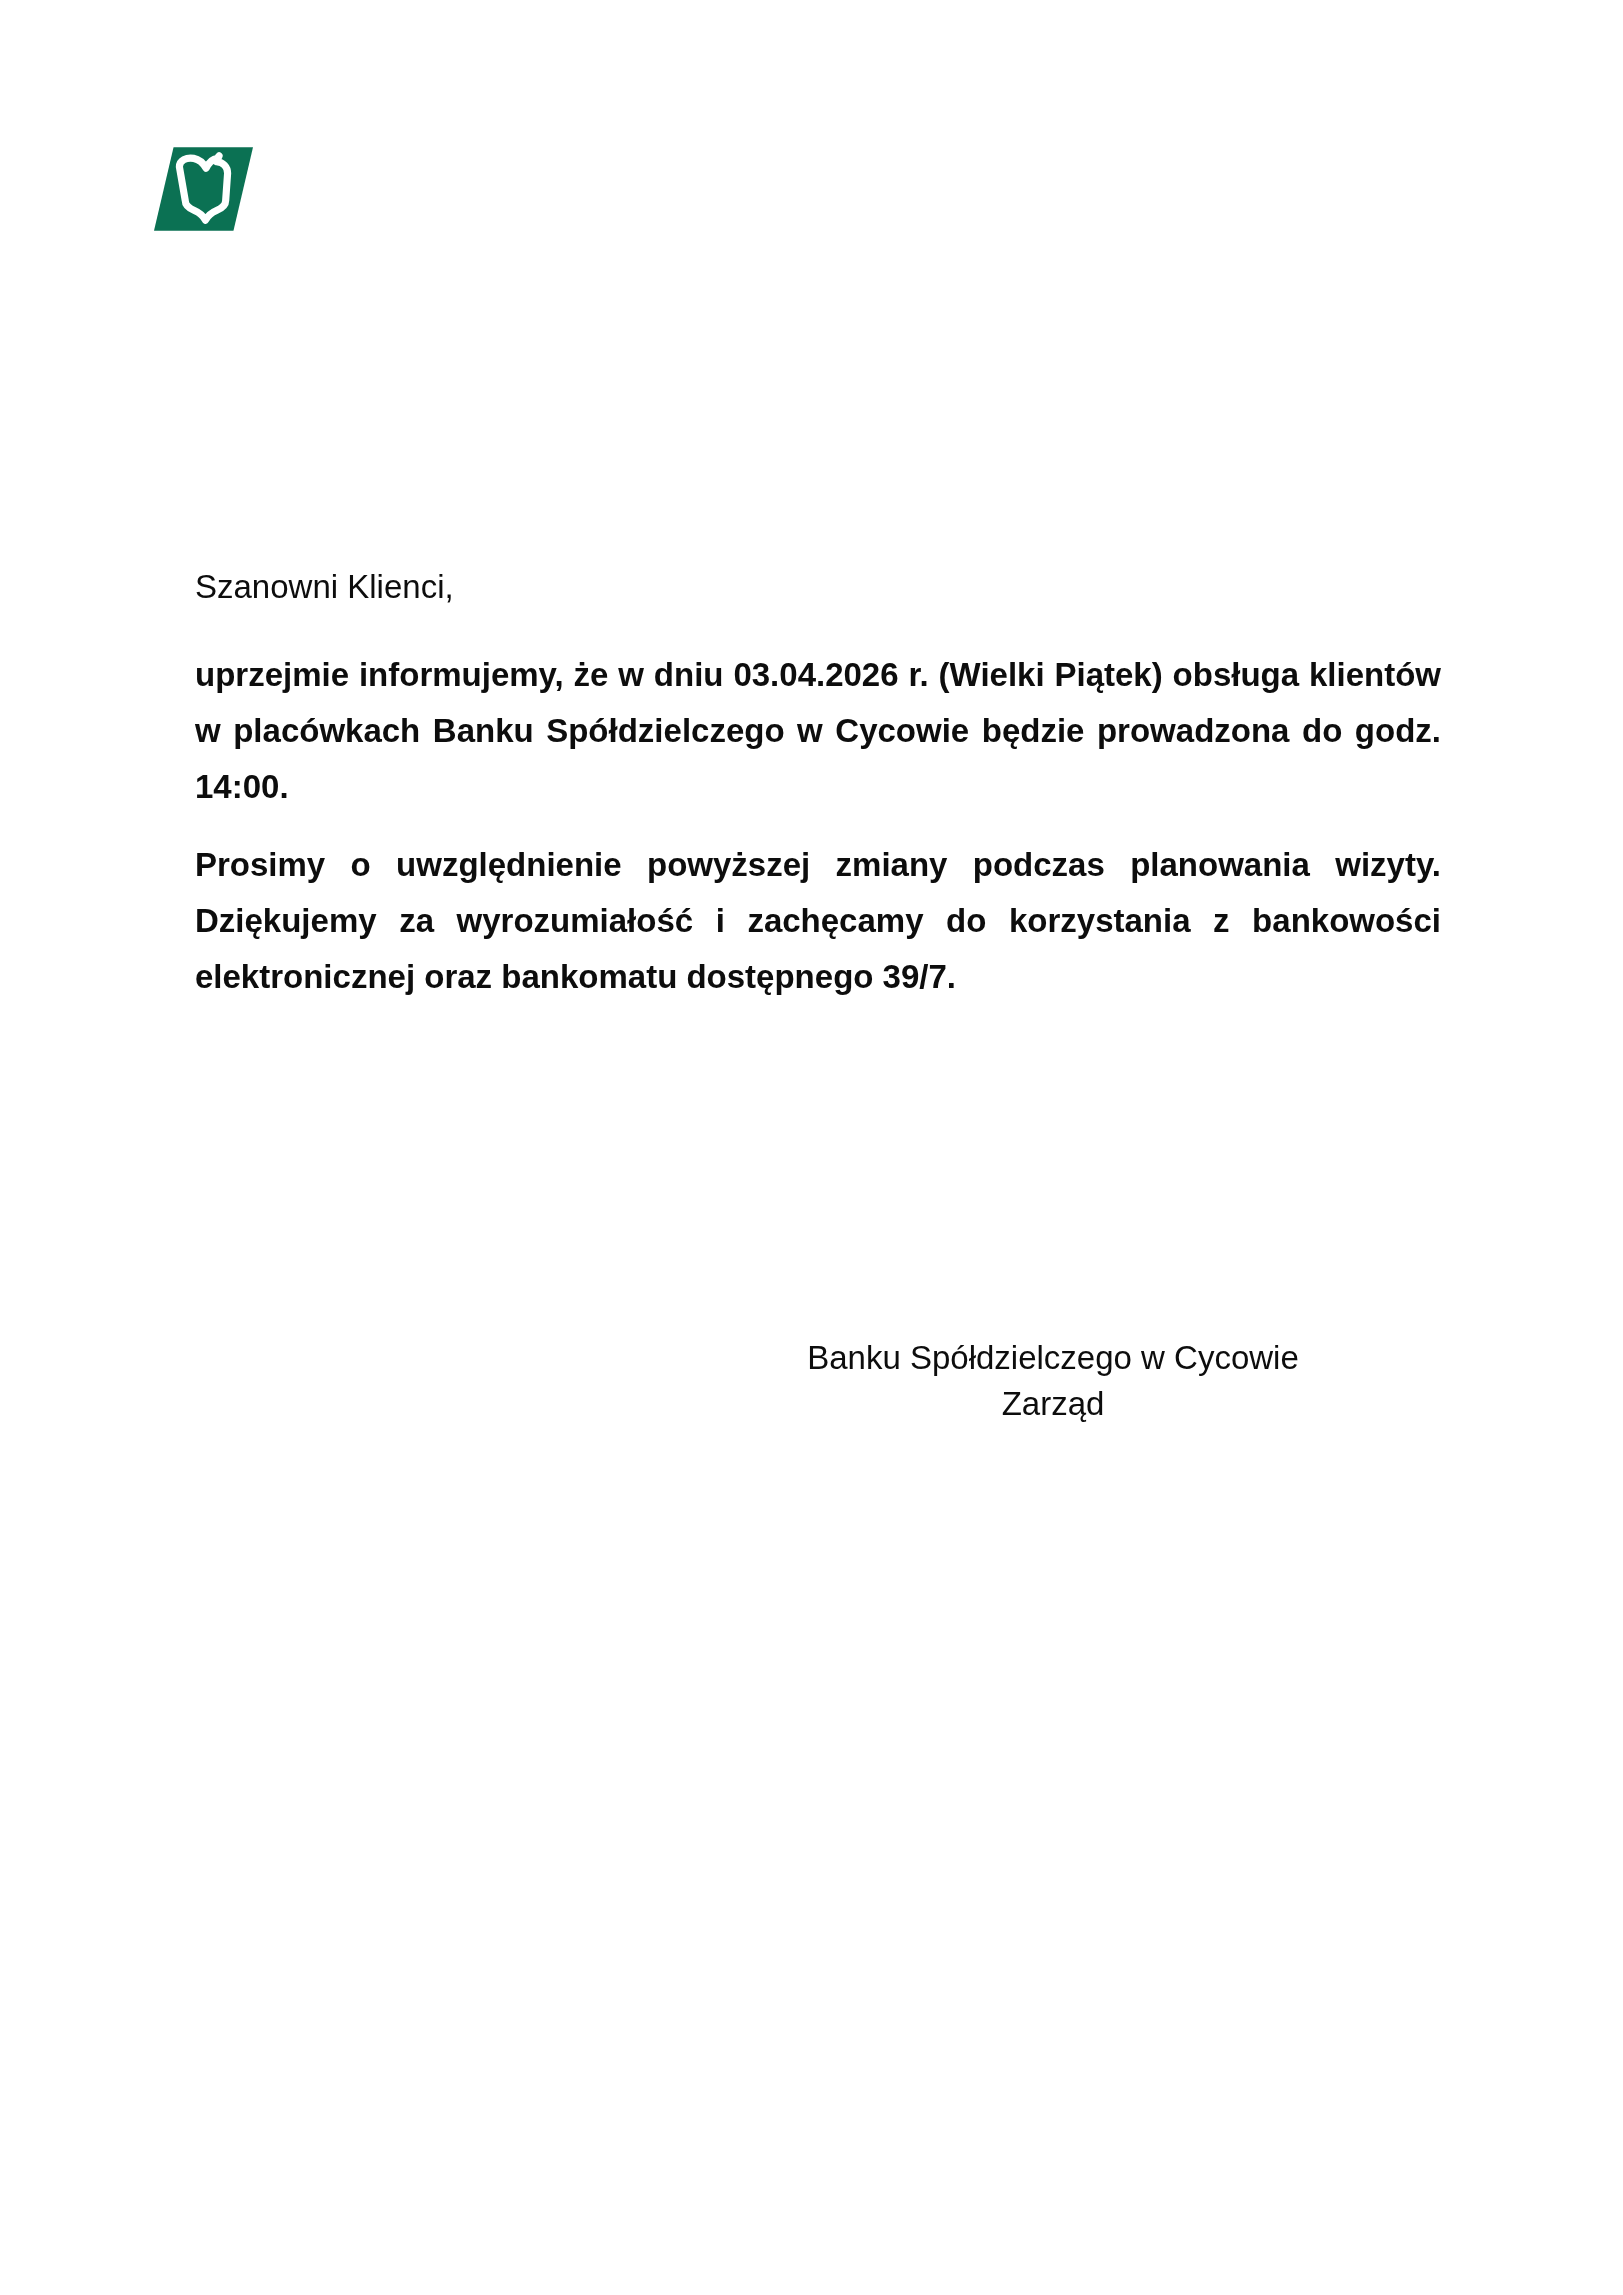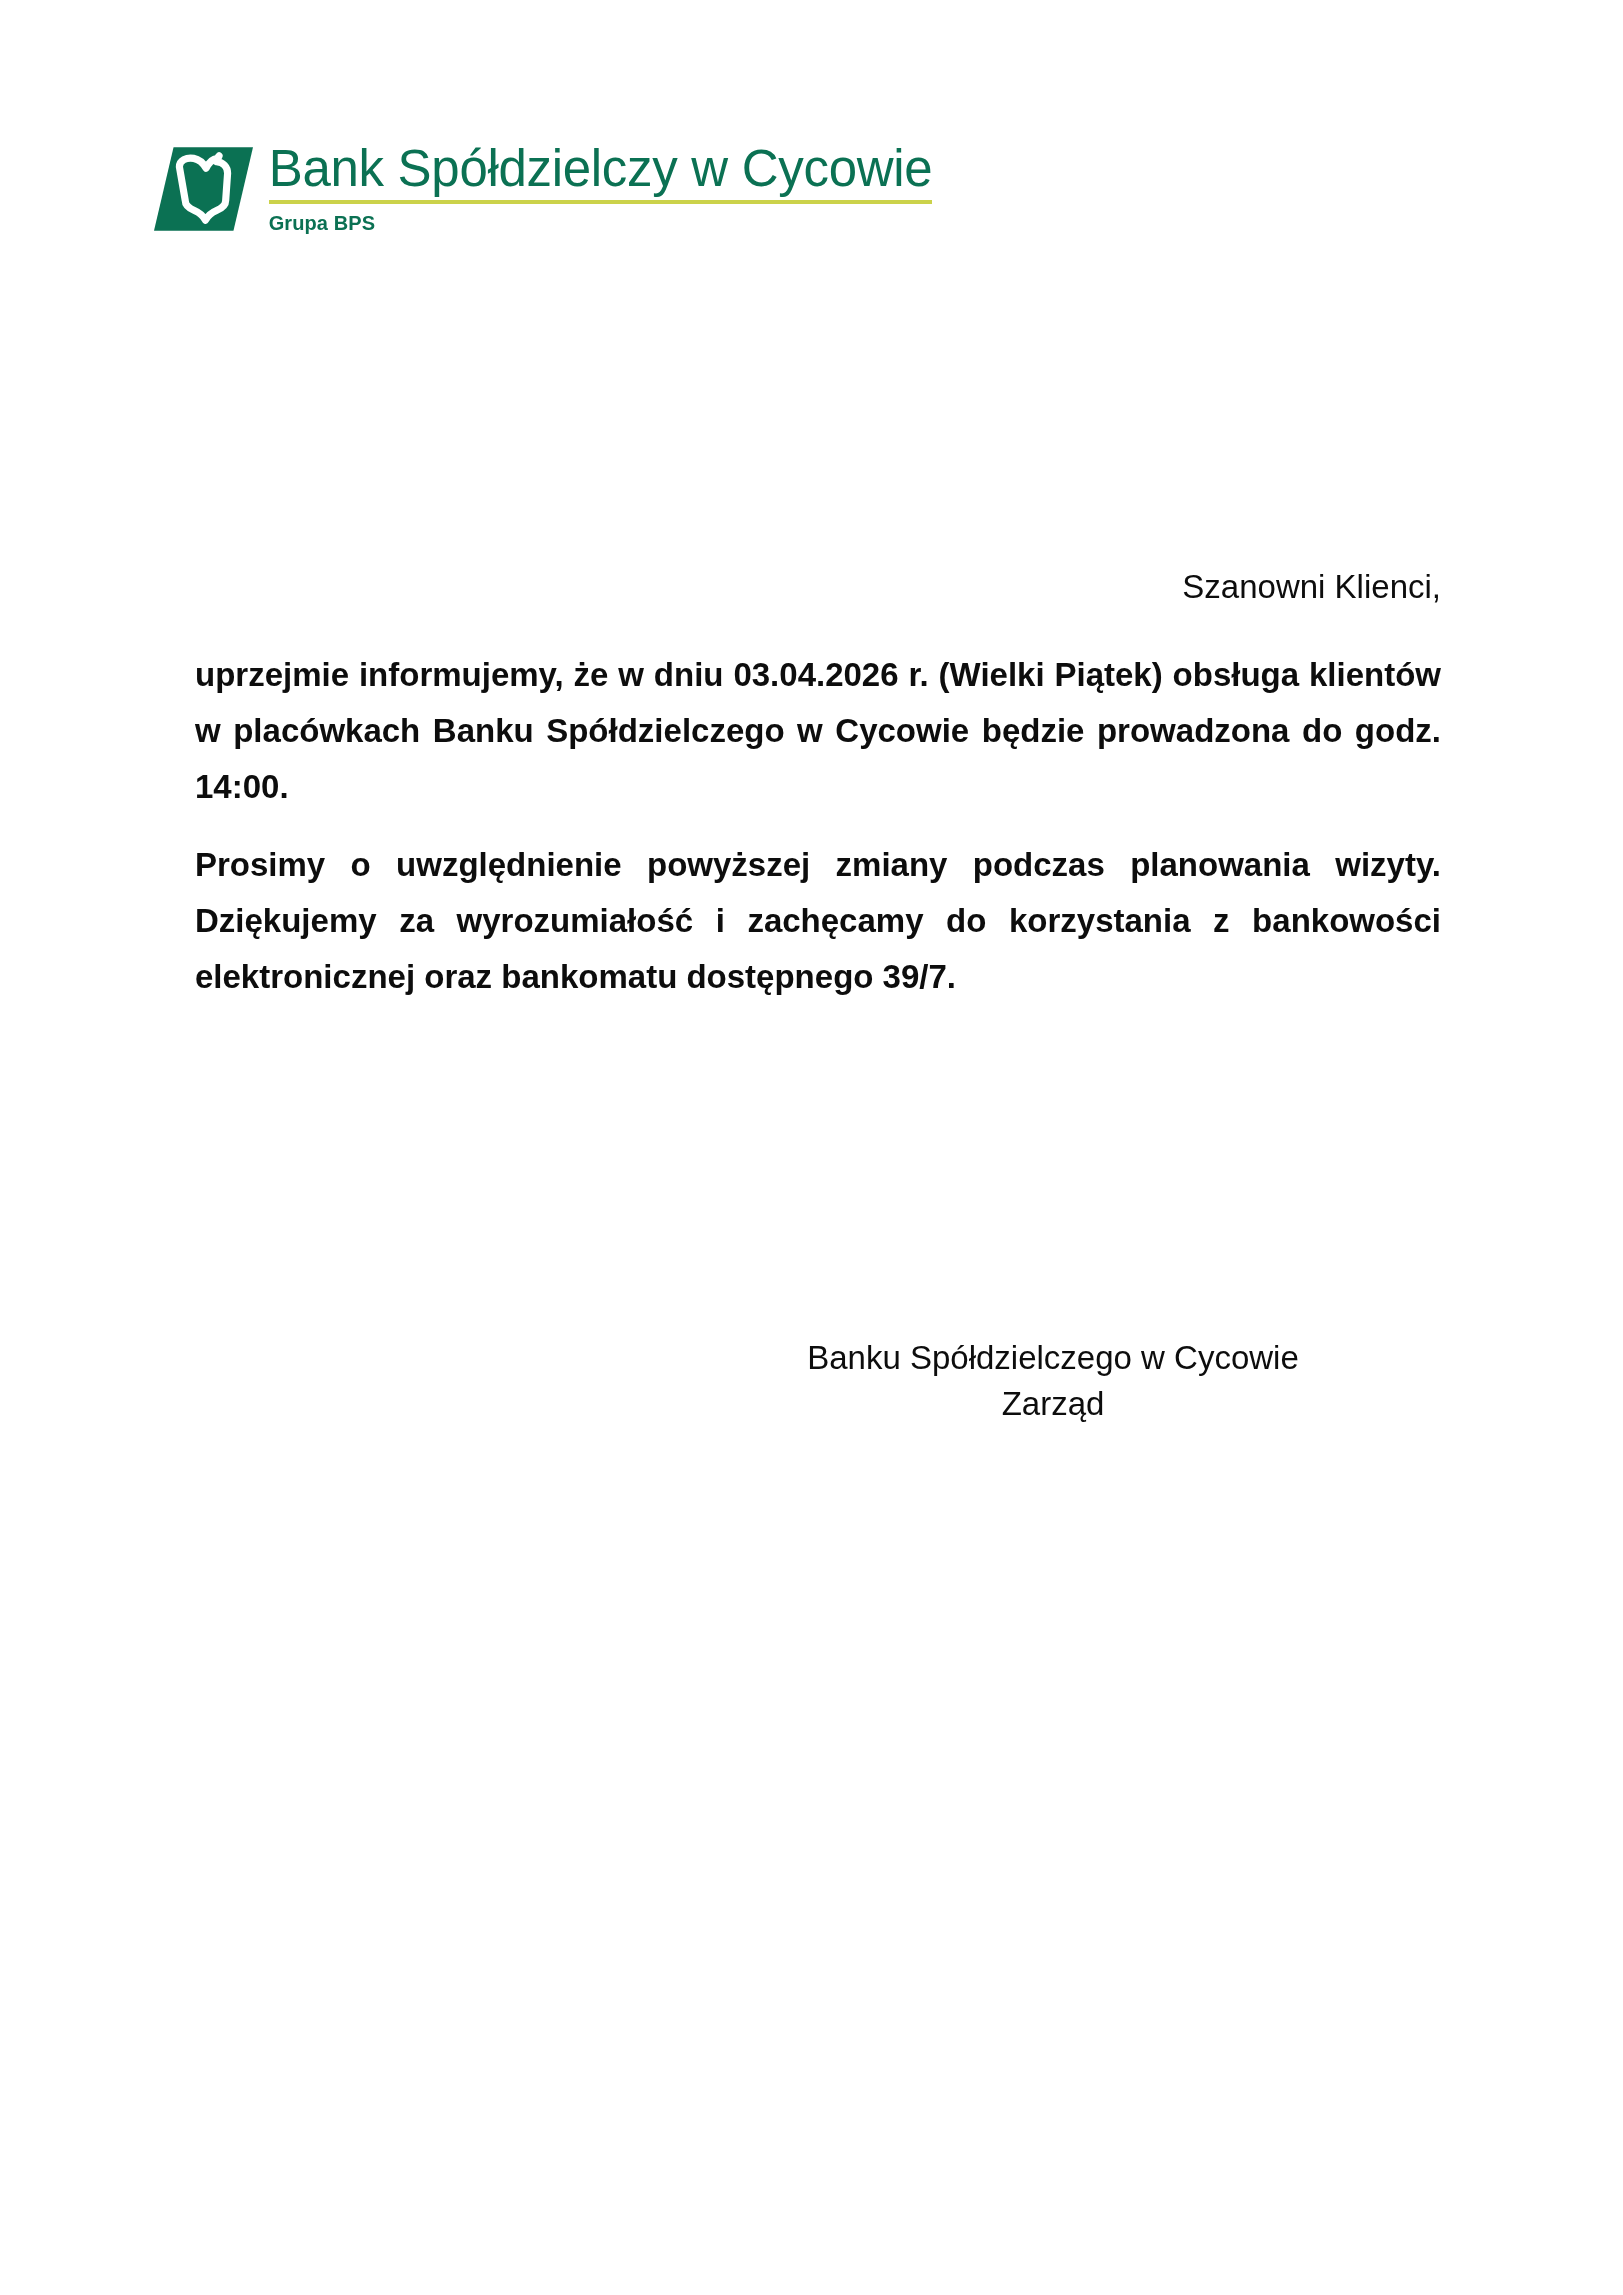--- a/index.html
+++ b/index.html
@@ -91,21 +91,21 @@
     position: absolute;
     left: 195px;
     top: 563px;
     width: 1246px;
   }
 
   .greeting {
     font-size: 33px;
     line-height: 47px;
     margin: 0 0 37px 0;
-    text-align: right;
+    text-align: left;
   }
 
   .para {
     font-size: 33px;
     line-height: 56px;
     margin: 0 0 0 0;
     text-align: justify;
     text-justify: inter-word;
     hyphens: none;
     font-weight: bold;
@@ -152,25 +152,20 @@
                  C106,29 113,36 113,46
                  L110,88
                  C110,96 103,100 96,103
                  C89,106 83,110 79,118
                  C75,110 69,106 62,103
                  C55,100 48,96 48,88
                  Z" fill="none" stroke="#ffffff" stroke-width="11" stroke-linejoin="round" stroke-linecap="round"></path>
       </svg>
     </span>
 
-    <span class="logo-text-block">
-      <span class="logo-wordmark">Bank Spółdzielczy w Cycowie</span>
-      <span class="logo-rule"></span>
-      <span class="logo-subtext">Grupa BPS</span>
-    </span>
 
   </div>
 
 
   <div class="body-area">
 
     <p class="greeting">Szanowni Klienci,</p>
 
     <p class="para">uprzejmie informujemy, że w dniu 03.04.2026 r. (Wielki Piątek) obsługa klientów w placówkach Banku Spółdzielczego w Cycowie będzie prowadzona do godz. 14:00.</p>
 

